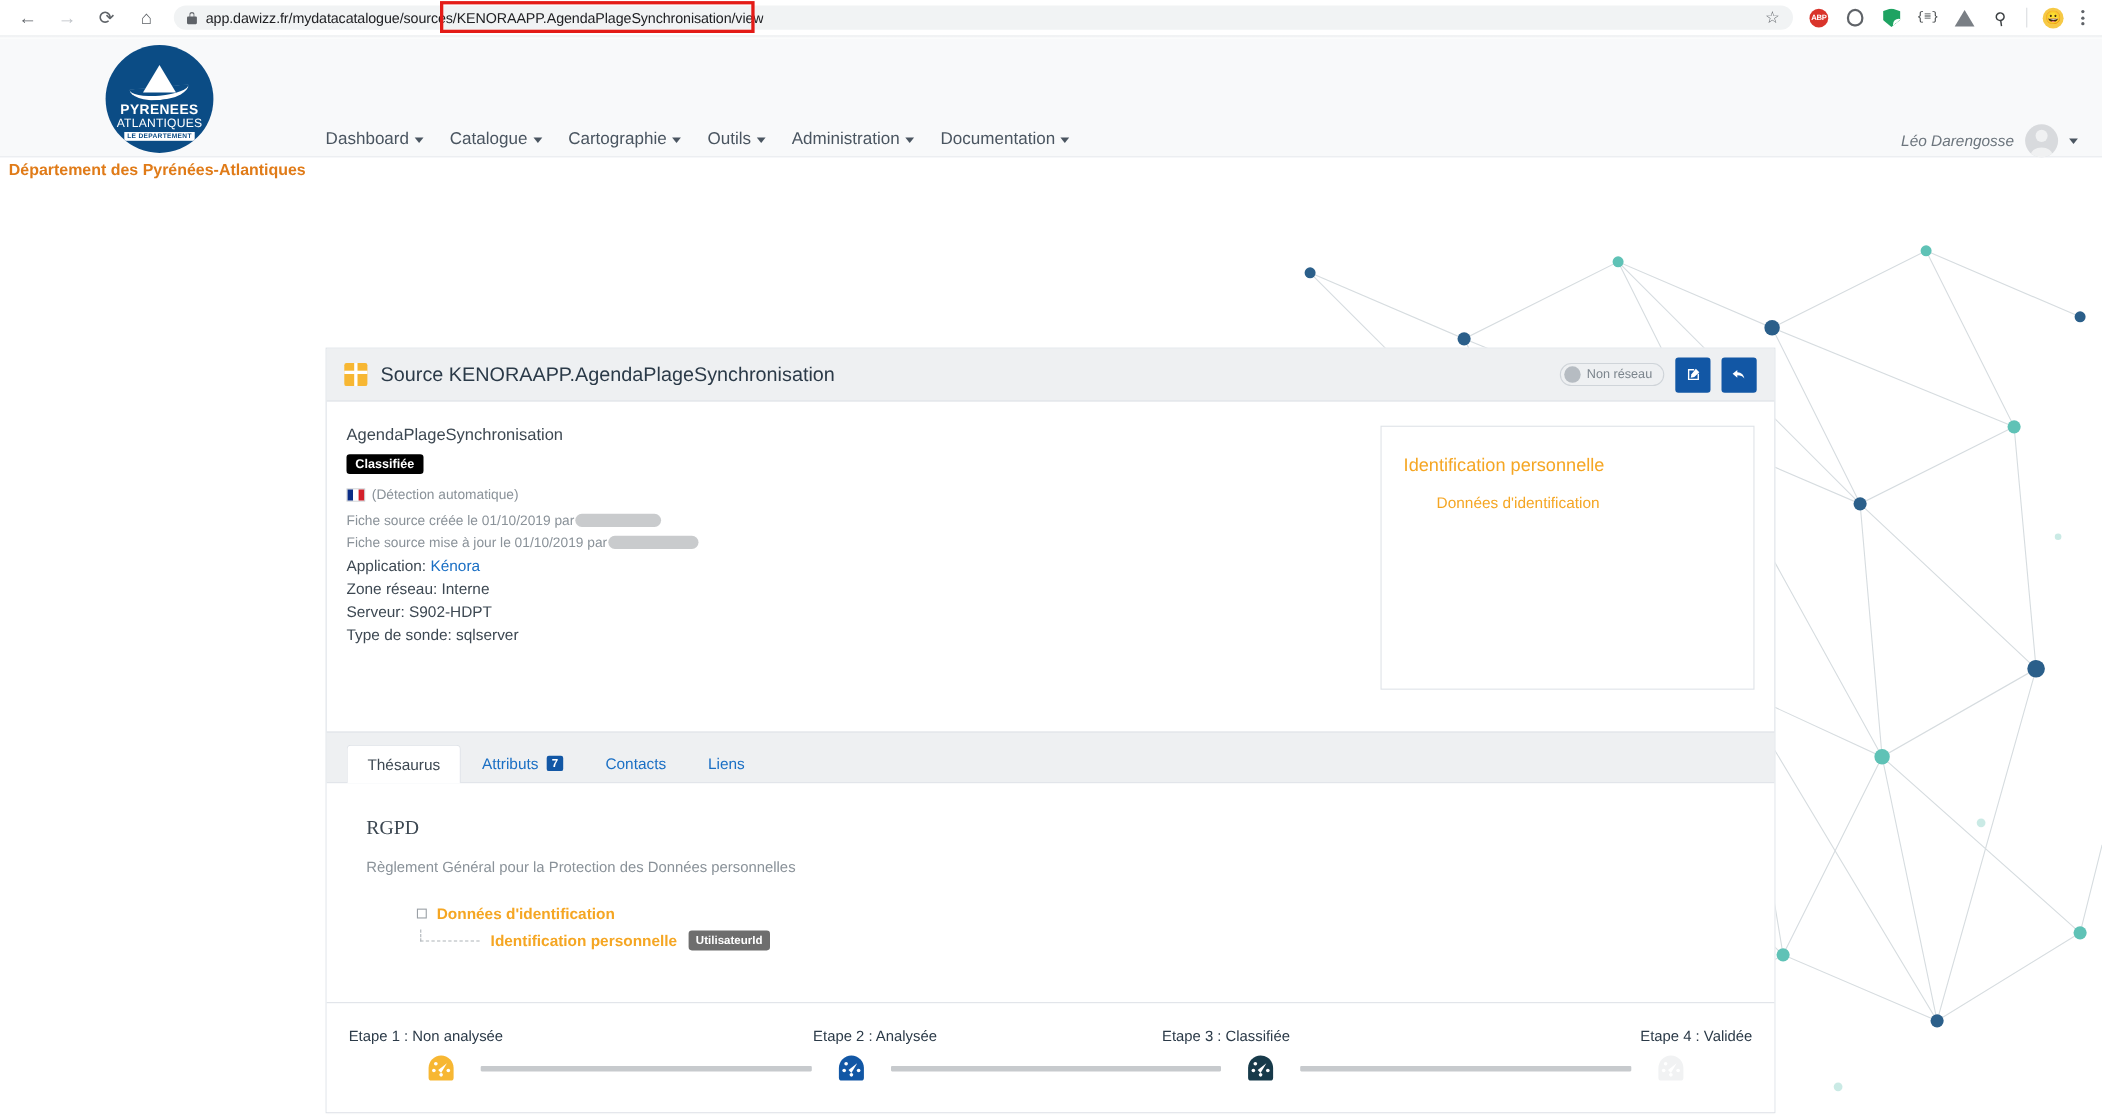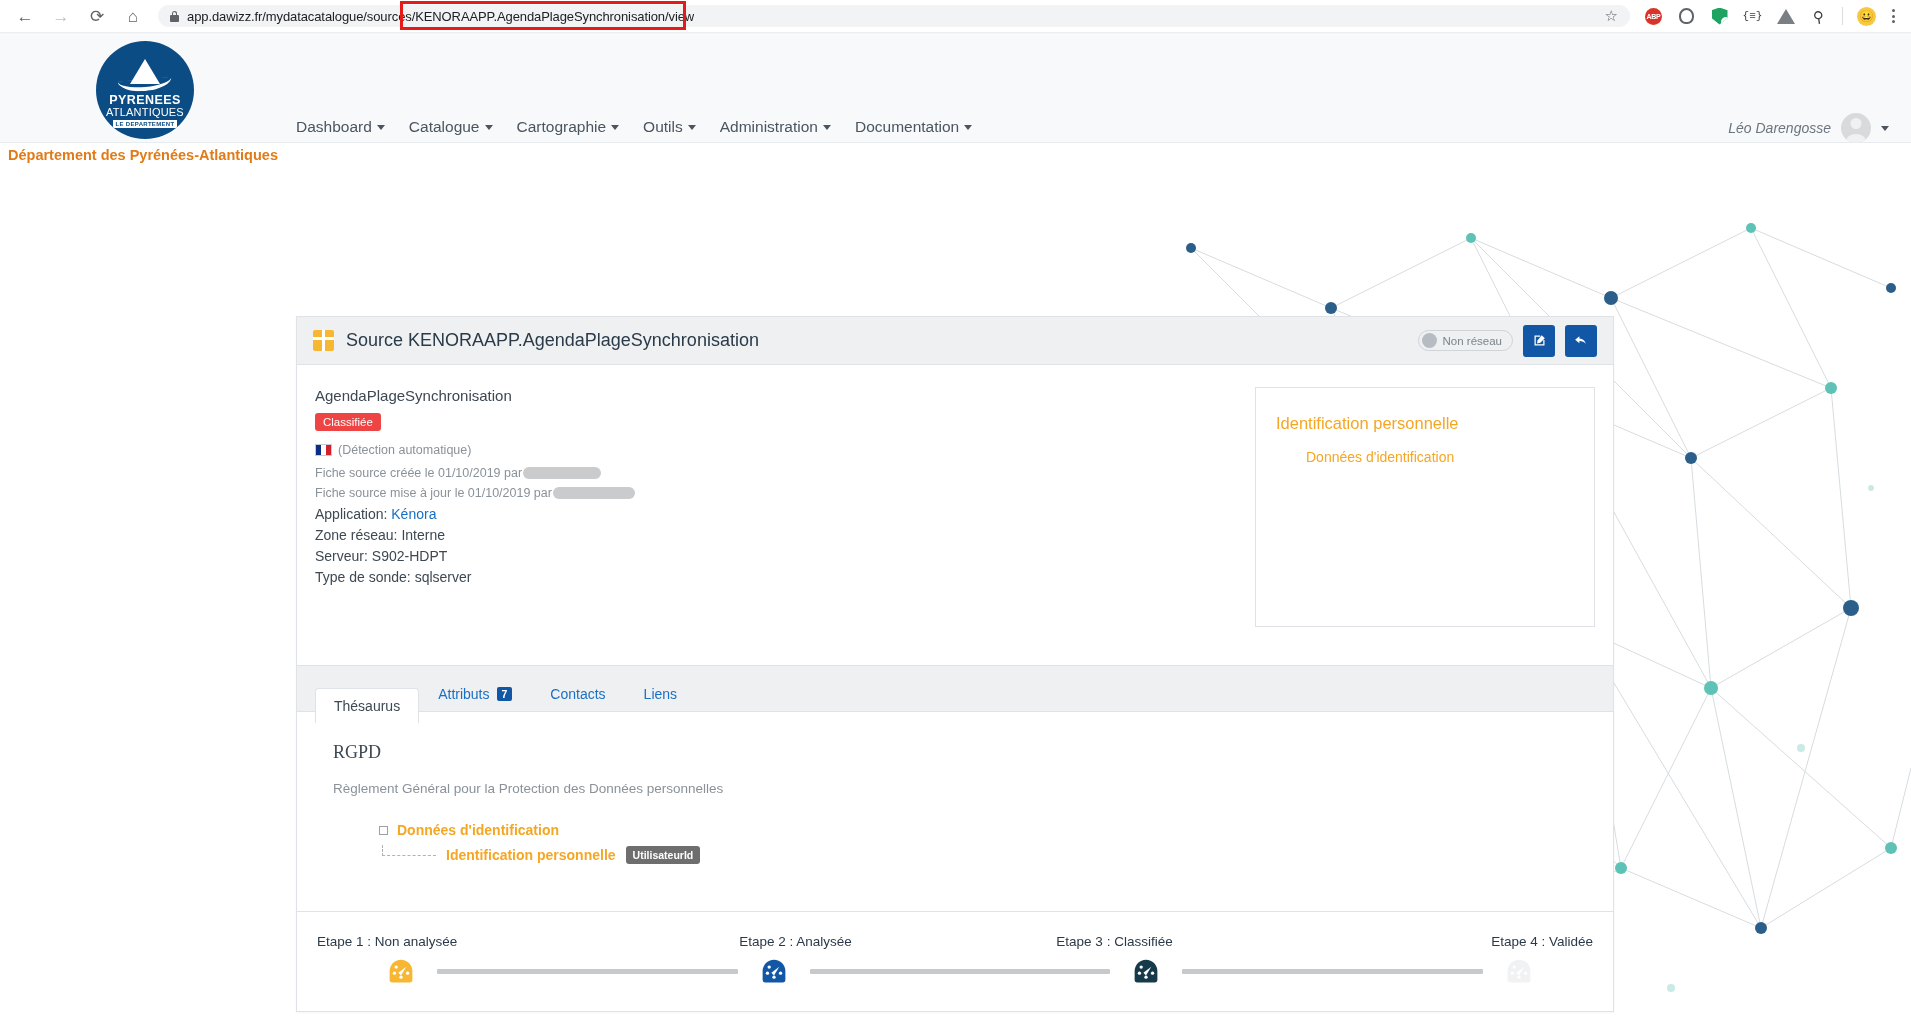--- a/index.html
+++ b/index.html
@@ -146,22 +146,22 @@
   .btn-sq {
     width:32px; height:32px; background:#1257a5;
     display:flex; align-items:center; justify-content:center;
     color:#fff; border-radius:3px; cursor:pointer; font-size:16px;
   }
 
   .card-body { padding:22px 18px 12px 18px; position:relative; min-height:300px; }
   .info-col { width:840px; }
   .src-name { font-size:15px; color:#3d4852; margin-bottom:8px; }
   .badge-classified {
-    display:inline-block; background:#ef4444; color:#fff;
-    font-size:11.5px; font-weight:normal; padding:3px 8px;
+    display:inline-block; background:#000000; color:#fff;
+    font-size:11.5px; font-weight:bold; padding:3px 8px;
     border-radius:3px; margin-bottom:12px;
   }
   .line-rec { font-size:14.5px; color:#3d4852; margin-bottom:6px; }
   .line-lang { font-size:12.5px; color:#8a9299; display:flex; align-items:center; gap:6px; margin-bottom:9px; }
   .flag-fr { width:17px; height:12px; display:flex; border:1px solid #c8ccd0; }
   .flag-fr i { flex:1; display:block; }
   .flag-fr .b { background:#0b2d86; }
   .flag-fr .w { background:#ffffff; }
   .flag-fr .r { background:#d3202a; }
   .line-meta { font-size:12.5px; color:#8a9299; margin-bottom:6px; display:flex; align-items:center; }
@@ -182,21 +182,21 @@
   .tabs-wrap { border-top:1px solid #dfe3e8; background:#eef0f2; padding:10px 18px 0 18px; }
   .tabs { display:flex; align-items:flex-end; gap:0; }
   .tab {
     padding:9px 18px; font-size:14px; color:#1a6fc4; cursor:pointer;
     border:1px solid transparent; border-bottom:none;
     display:flex; align-items:center; gap:7px; white-space:nowrap;
   }
   .tab.active {
     background:#fff; color:#3d4852;
     border-color:#dfe3e8; border-radius:4px 4px 0 0;
-    position:relative; top:12px;
+    position:relative; top:1px;
   }
   .tab-badge { background:#1257a5; color:#fff; font-size:10.5px; font-weight:bold; border-radius:2px; padding:1px 5px; }
   .tab-panel { background:#fff; border-top:1px solid #dfe3e8; padding:30px 36px 38px 36px; min-height:200px; }
   .rgpd-title { font-size:18px; color:#3d4852; margin:0 0 18px 0; font-weight:normal;font-family:Liberation Serif, serif; }
   .rgpd-sub { font-size:13.5px; color:#8a9299; margin-bottom:26px; }
   .tree { padding-left:46px; }
   .tree-row1 { display:flex; align-items:center; gap:9px; margin-bottom:8px; }
   .tree-sq { width:9px; height:9px; border:1px solid #9aa0a6; background:#fff; flex:0 0 auto; }
   .tree-l1 { color:#f5a623; font-size:14px; font-weight:bold; }
   .tree-row2 { display:flex; align-items:center; gap:10px; padding-left:3px; }

